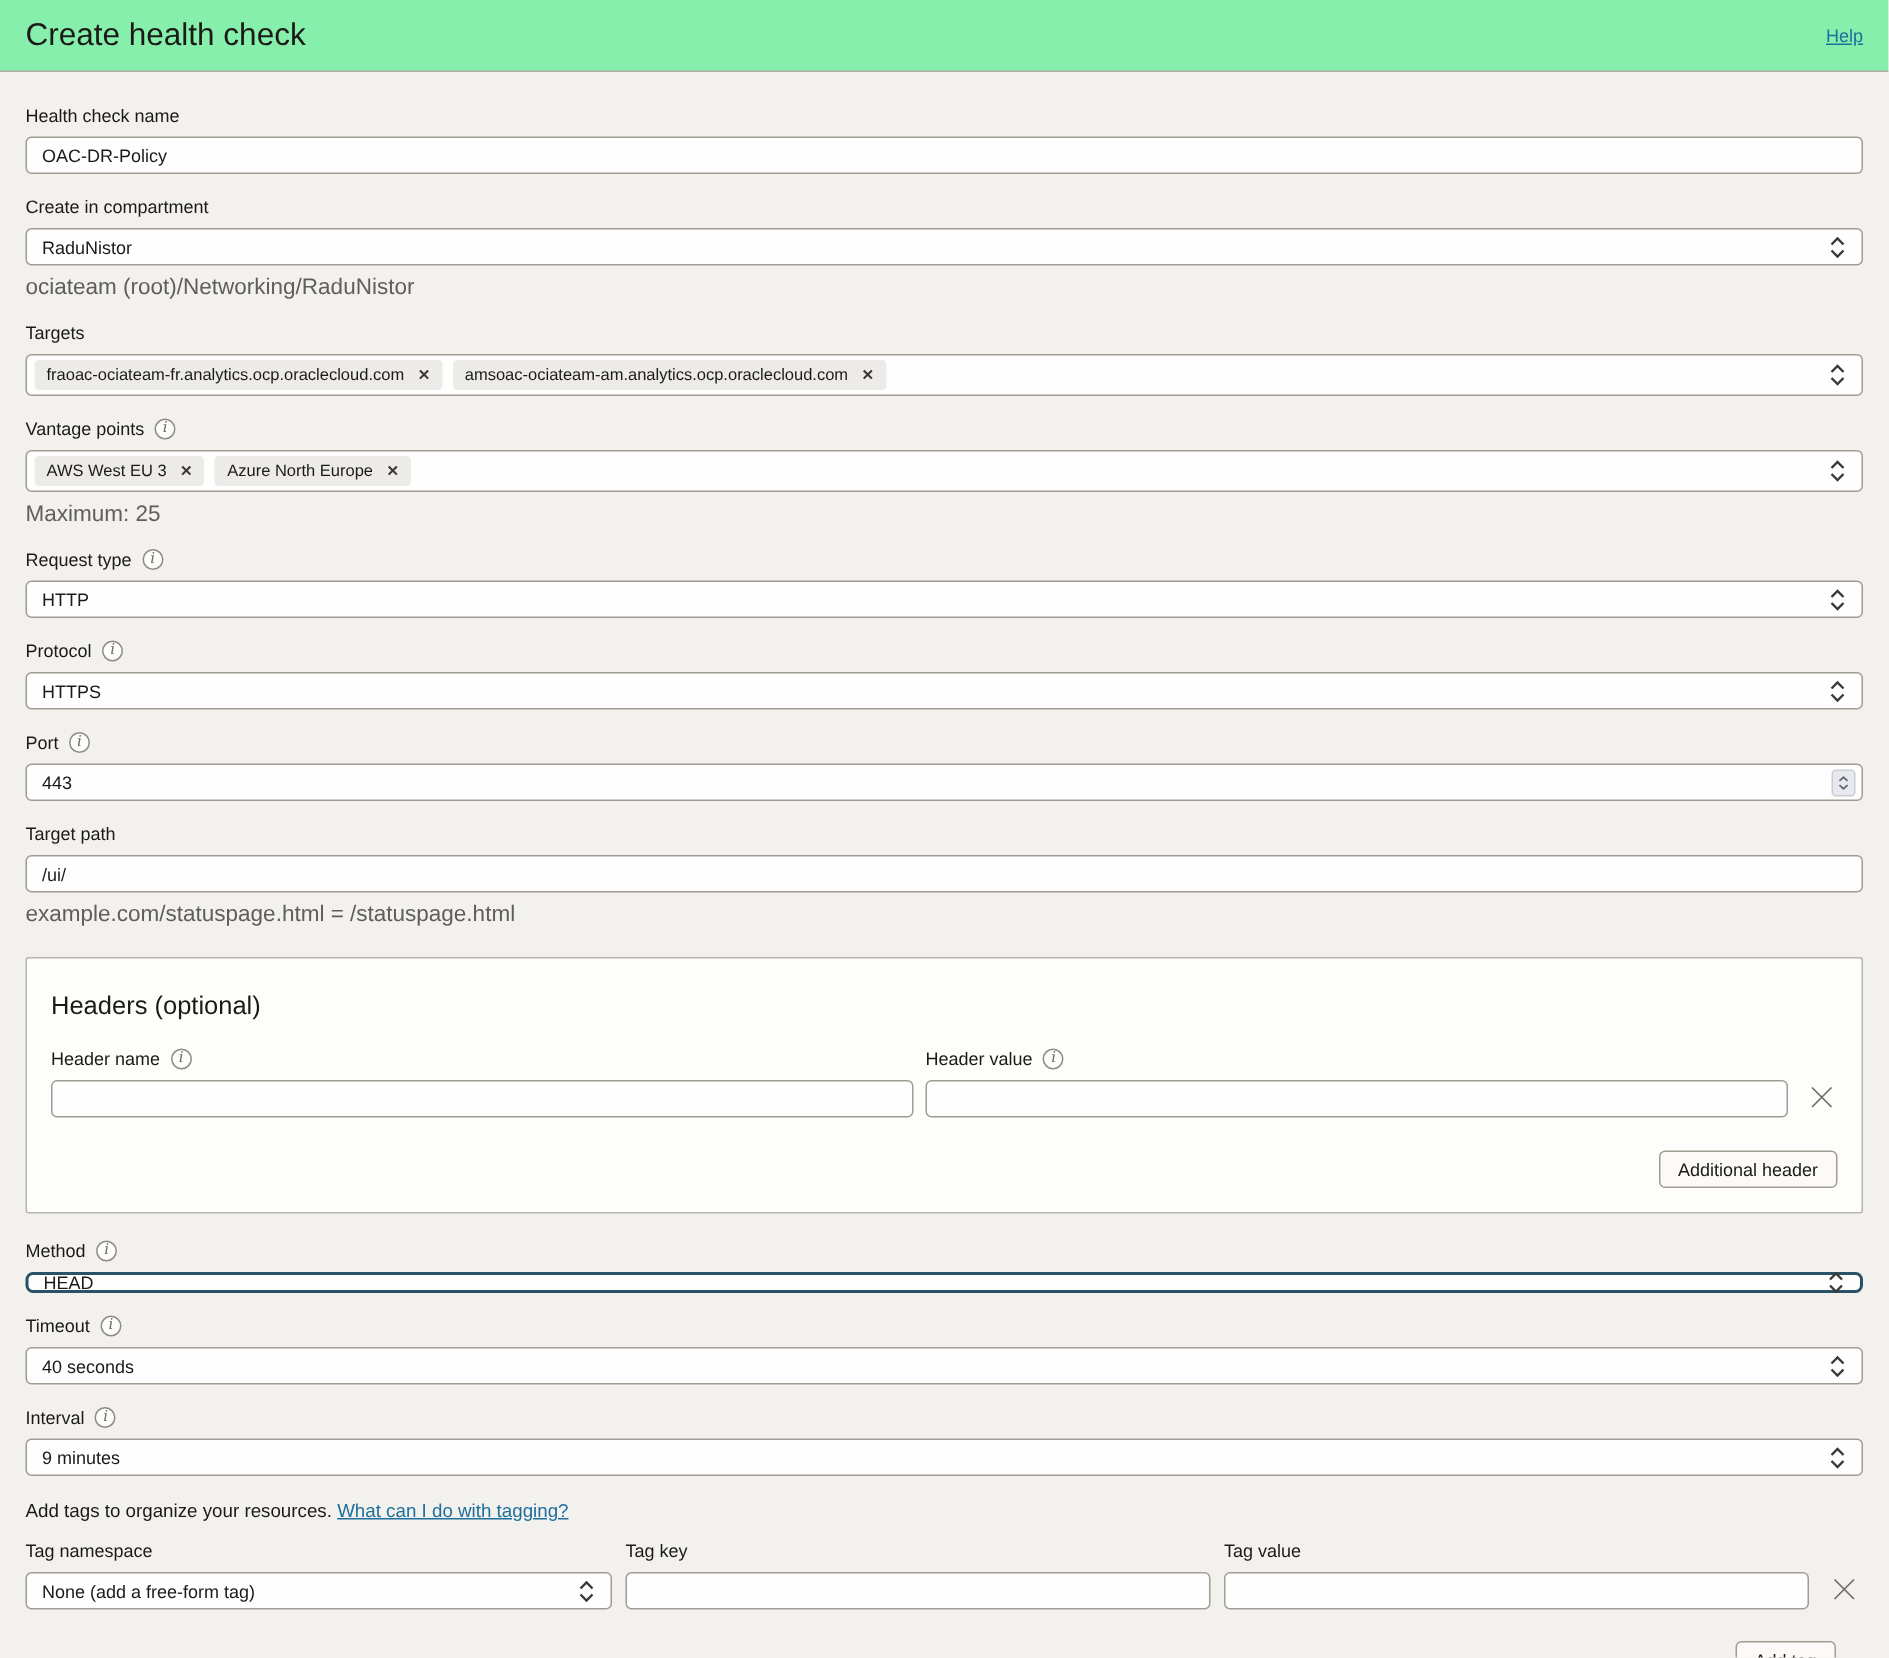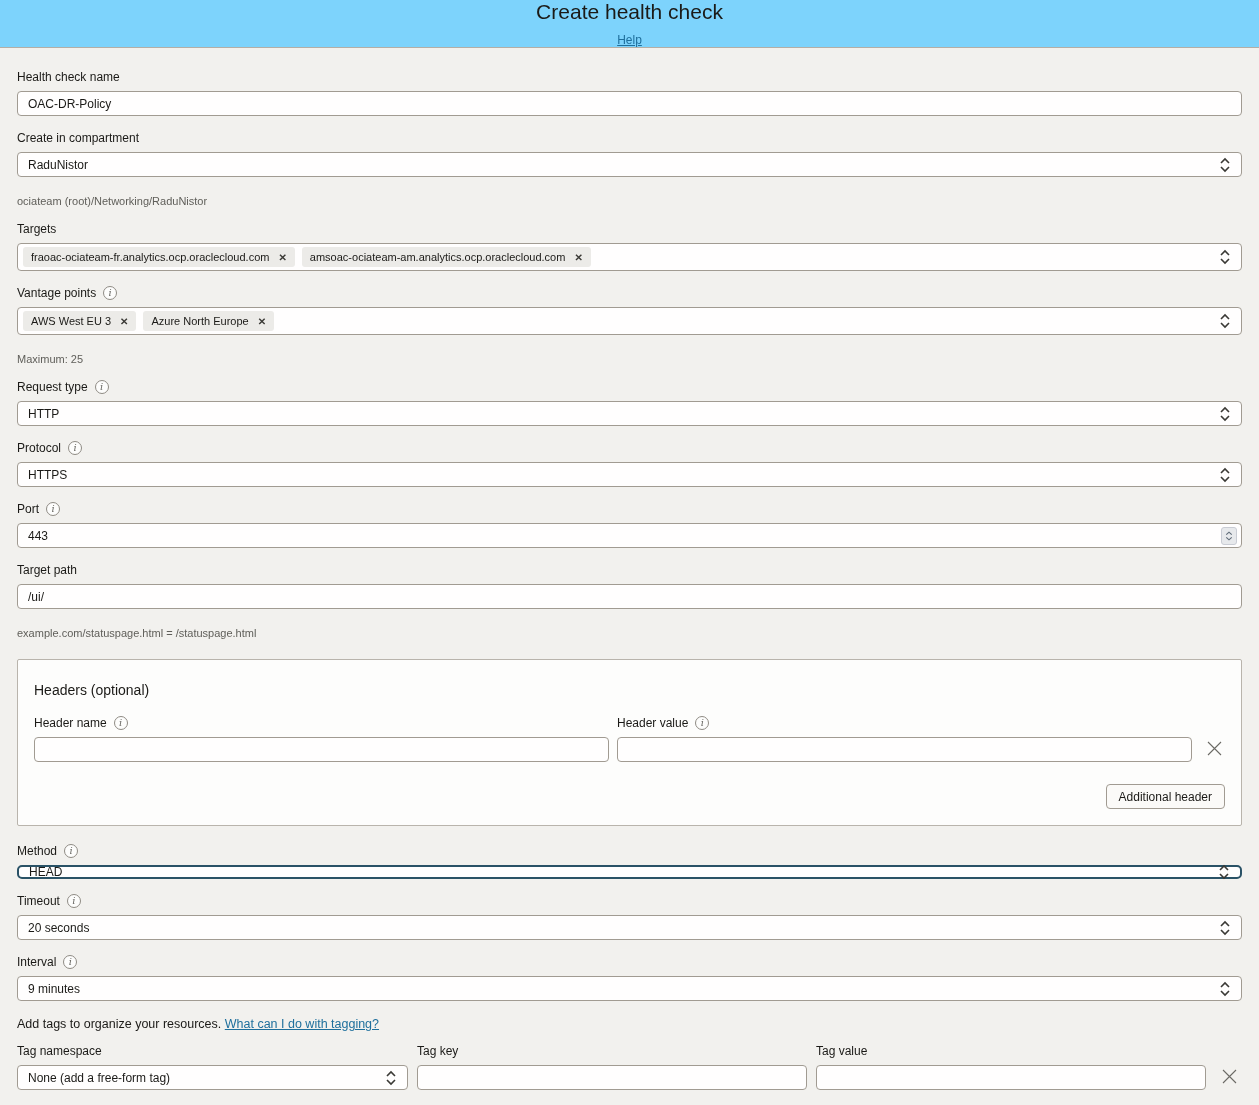--- a/index.html
+++ b/index.html
@@ -6,24 +6,23 @@
   html,body { margin:0; padding:0; }
   body {
     width:1259px; height:1105px; overflow:hidden;
     background:#f2f1ee;
     font-family:"Liberation Sans", sans-serif;
     color:#1b1a17;
     font-size:12px;
   }
   
   .topbar {
-    height:48px; background:#7dd3fc; border-bottom:1px solid #b4aea6;
+    height:48px; background:#86efac; border-bottom:1px solid #b4aea6;
     display:flex; align-items:center; justify-content:space-between;
     padding:0 17px;
-    flex-direction:column;
   }
   .page-title { font-size:21px; font-weight:400; color:#1b1a17; }
   a.link { color:#1e6f9c; text-decoration:underline; cursor:pointer; }
   .topbar .help { font-size:12px; }
 
   .content { padding:22px 17px 0 17px; }
 
   .field { margin-bottom:15px; }
   .label-row { display:flex; align-items:center; gap:7px; margin-bottom:7px; }
   .label { font-size:12px; color:#1b1a17; }
@@ -41,36 +40,36 @@
   }
   input.text-input { display:block; line-height:23px; }
   .select { cursor:pointer; padding-right:12px; }
   .select .chev { position:absolute; right:9px; top:50%; transform:translateY(-50%); }
   .chip-box { height:28px; padding:0 46px 0 5px; gap:7px; }
   .chip {
     background:#ecebe8; border-radius:3px; padding:4px 8px;
     font-size:11px; display:inline-flex; align-items:center; gap:9px; white-space:nowrap;
   }
   .chip-x { font-size:10px; font-weight:700; color:#3a3935; cursor:pointer; }
-  .hint { font-size:11px; color:#5f5e59; margin-top:18px; }
+  .hint { font-size:15px; color:#5f5e59; margin-top:6px; }
 
   
   .spinner {
     position:absolute; right:4px; top:50%; transform:translateY(-50%);
     width:16px; height:18px; background:#e7e9ec; border:1px solid #c9ccd4;
     border-radius:3px; display:flex; align-items:center; justify-content:center;
     cursor:pointer;
   }
 
   
   .card {
     background:#fdfdfc; border:1px solid #b9b4ac; border-radius:2px;
     margin:20px 0 18px 0; padding:16px; 
   }
-  .card-title { font-size:14px; font-weight:400; margin:6px 0 18px 0; }
+  .card-title { font-size:17px; font-weight:400; margin:6px 0 18px 0; }
   .hdr-grid { display:flex; gap:8px; align-items:flex-end; }
   .hdr-col { width:575px; }
   .row-x { margin:0 0 5px 6px; cursor:pointer; }
   .card-actions { display:flex; justify-content:flex-end; margin-top:22px; }
   .btn {
     height:25px; background:#fbfaf8; border:1px solid #a19b92; border-radius:4px;
     font-family:"Liberation Sans", sans-serif; font-size:12px; color:#1b1a17;
     padding:0 12px; cursor:pointer; display:inline-flex; align-items:center;
   }
 
@@ -252,21 +251,21 @@
         </svg>
     </div>
   </div>
 
   <div class="field">
     <div class="label-row">
       <span class="label">Timeout</span>
       <span class="info">i</span>
     </div>
     <div class="select">
-      <span>20 seconds</span>
+      <span>40 seconds</span>
       <svg class="chev" width="14" height="16">
           <use href="#updown"></use>
         </svg>
     </div>
   </div>
 
   <div class="field">
     <div class="label-row">
       <span class="label">Interval</span>
       <span class="info">i</span>

